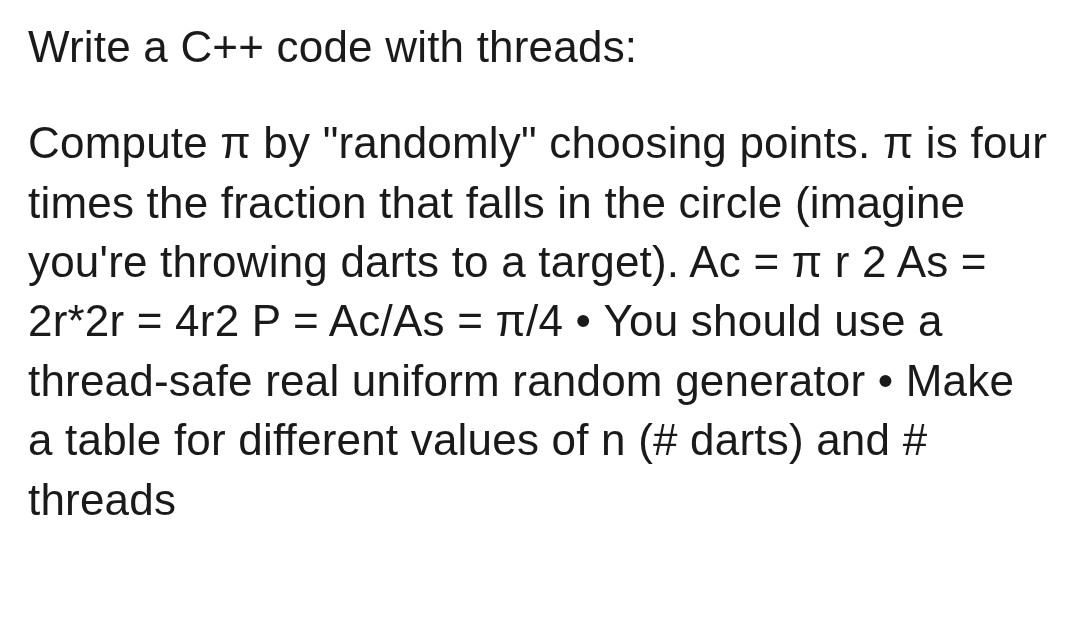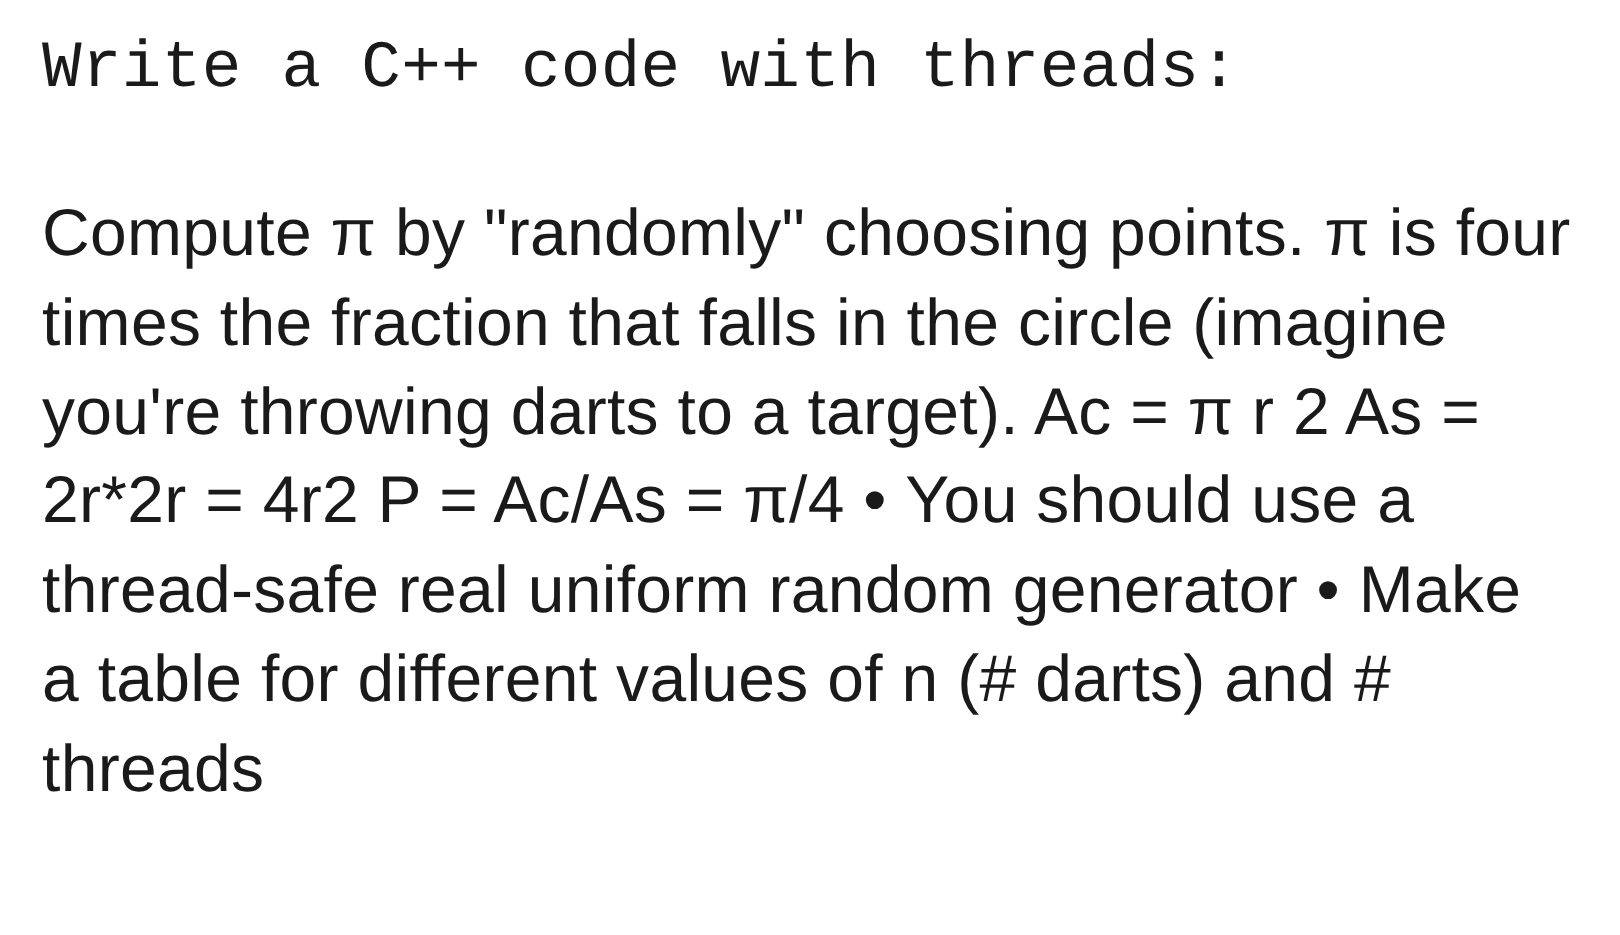--- a/index.html
+++ b/index.html
@@ -14,22 +14,21 @@
       font-family: -apple-system, BlinkMacSystemFont, "Segoe UI", Arial, sans-serif;
       padding: 18px 30px 18px 28px;
       color: #1a1a1a;
       overflow: hidden;
     }
     .title {
       font-size: 44px;
       font-weight: 400;
       line-height: 1.3;
       letter-spacing: 0.2px;
-      margin-bottom: 51px;
-      font-family: Liberation Mono, monospace;
+      margin-bottom: 38px;
     }
     .body-text {
       font-size: 44px;
       font-weight: 400;
       line-height: 1.35;
       letter-spacing: 0.2px;
     }
   </style>
 </head>
 <body>

